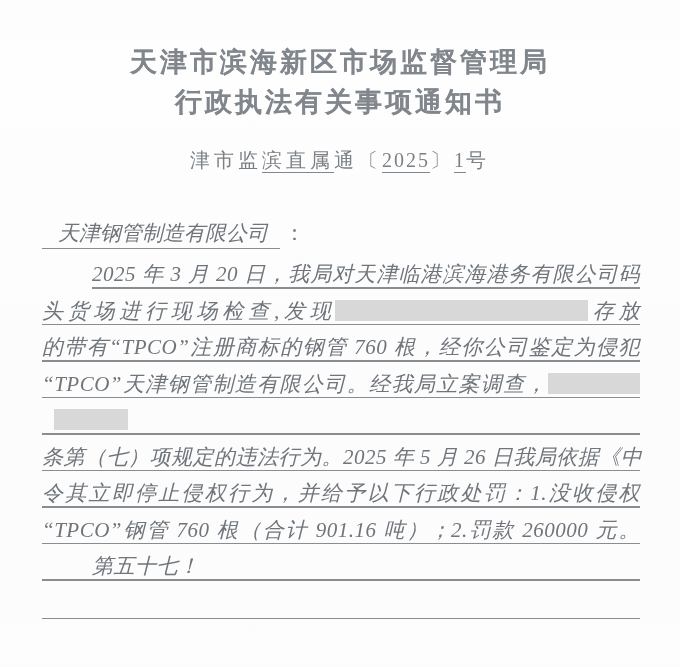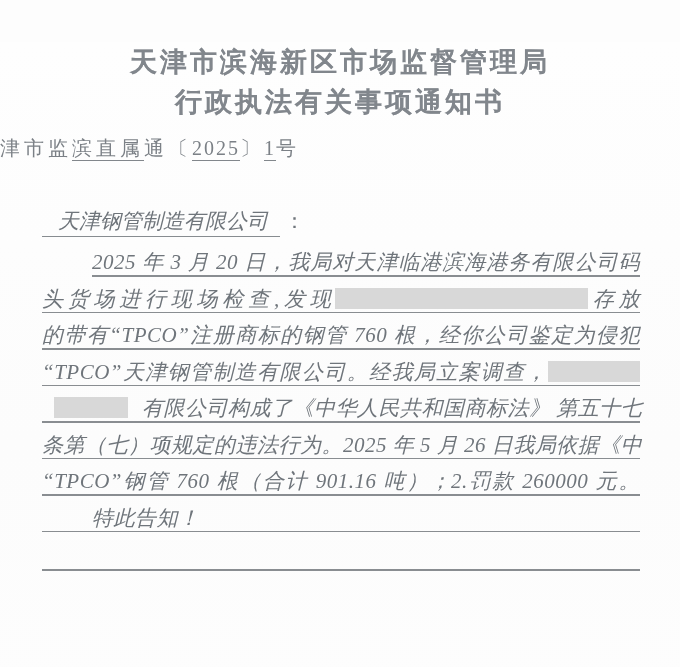--- a/index.html
+++ b/index.html
@@ -20,22 +20,22 @@
     text-align:center;
     font-family:"Liberation Sans","DejaVu Sans",sans-serif;
     font-weight:700;
     font-size:27px;
     line-height:40px;
     letter-spacing:3px;
     color:#81868c;
     text-shadow:0 0 0.5px rgba(130,135,140,.6);
   }
   .doc-number{
-    margin-top:13px;
-    text-align:left;
+    margin-top:25px;
+    text-align:center;
     font-size:20px;
     line-height:26px;
     letter-spacing:4px;
     color:#7b8086;
   }
   .doc-number .u{
     border-bottom:1.3px solid #82878c;
     padding-bottom:1px;
   }
   .doc-number .digits{letter-spacing:2px;}
@@ -114,23 +114,24 @@
   <div class="body-block">
 
     <div class="bline rule-indent indent">2025 年 3 月 20 日，我局对天津临港滨海港务有限公司码</div>
 
     <div class="bline"><span>头货场进行现场检查,发现</span><span class="redaction r1"></span><span>存放</span></div>
 
     <div class="bline">的带有“TPCO”注册商标的钢管 760 根，经你公司鉴定为侵犯</div>
 
     <div class="bline"><span>“TPCO”天津钢管制造有限公司。经我局立案调查，</span><span class="redaction r2"></span></div>
 
-    <div class="bline"><span class="redaction r3"></span><span>有限公司构成了《中华人民共和国商标法》 第五十七</span></div>
+    <div class="bline"><span class="redaction r3"></span></div>
 
     <div class="bline">条第（七）项规定的违法行为。2025 年 5 月 26 日我局依据《中</div>
+    <div class="bline">令其立即停止侵权行为，并给予以下行政处罚：1.没收侵权</div>
     <div class="bline">“TPCO”钢管 760 根（合计 901.16 吨）；2.罚款 260000 元。</div>
 
-    <div class="bline left">特此告知！</div>
+    <div class="bline left">第五十七！</div>
 
     <div class="bline empty-line"></div>
 
   </div>
 </div>
 
 </body></html>

